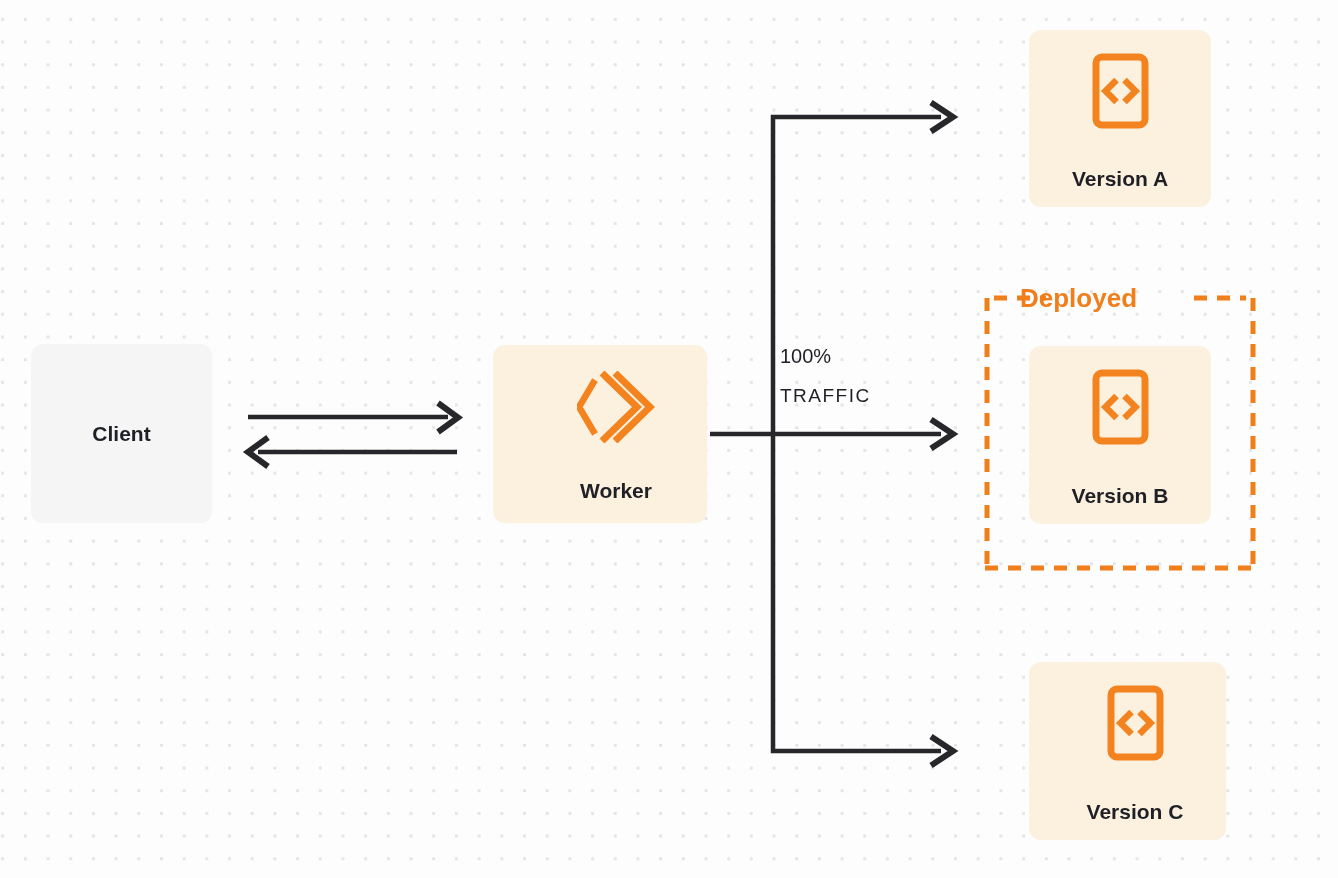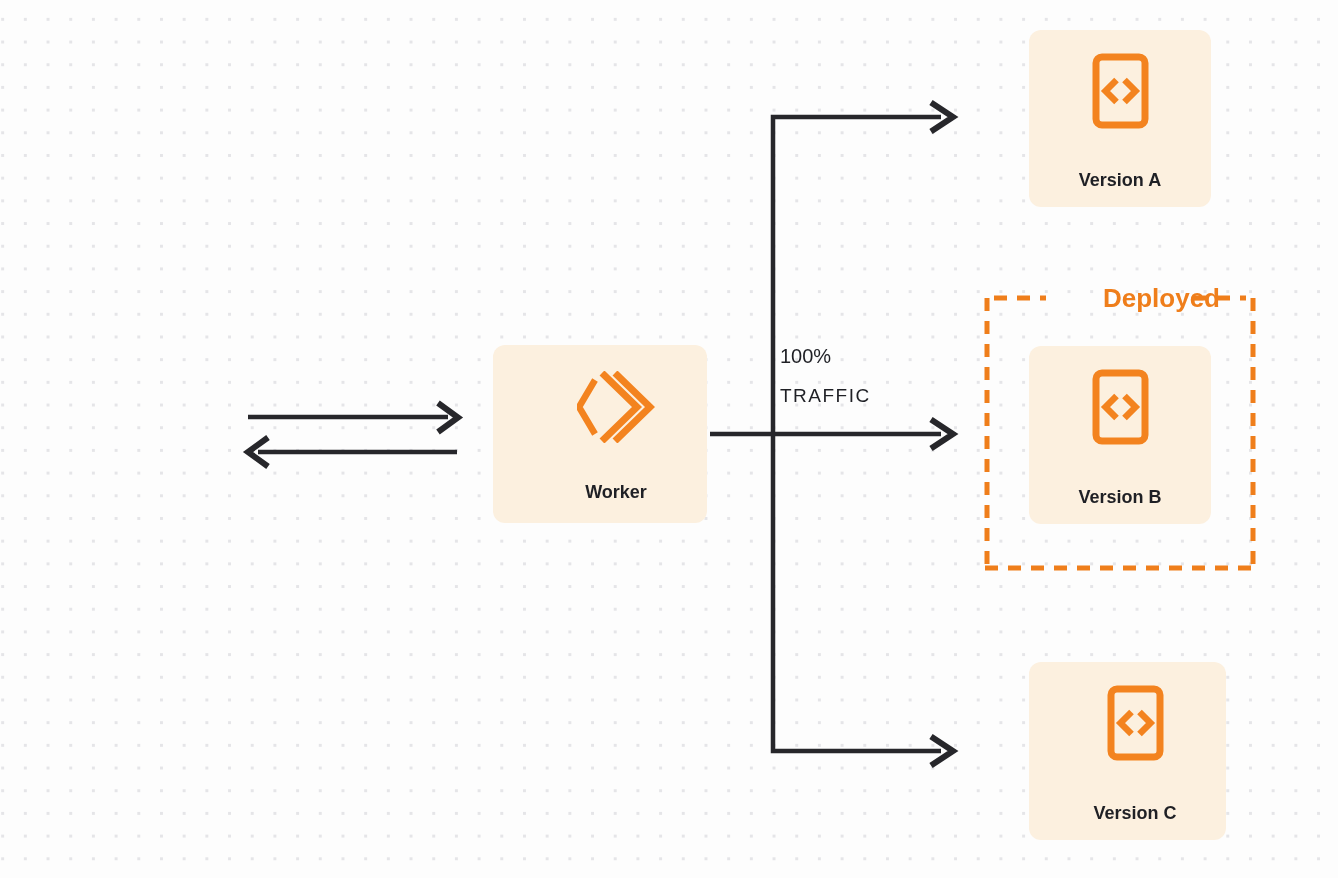--- a/index.html
+++ b/index.html
@@ -13,21 +13,21 @@
     background-image:radial-gradient(circle,#E5E5E8 1.4px,rgba(255,255,255,0) 1.5px);
     background-size:22.7px 22.7px;
     background-position:14px 8px;
   }
   .connectors{position:absolute;left:0;top:0;}
   .node{
     position:absolute;border-radius:12px;
     display:flex;flex-direction:column;align-items:center;
   }
   .node-label{
-    font-weight:700;font-size:18px;color:#1F2025;line-height:1;
+    font-weight:700;font-size:21px;color:#1F2025;line-height:1;
     white-space:nowrap;
   }
   .client-node{
     left:31px;top:344px;width:181px;height:179px;
     background:#F5F5F6;justify-content:center;
   }
   .worker-node{
     left:493px;top:345px;width:182px;height:178px;
     background:#FCF0DF;
     padding-left:32px;
@@ -37,21 +37,21 @@
   .version-node{
     width:182px;height:178px;background:#FCF0DF;left:1029px;
   }
   .version-node .node-icon{margin-top:23px;}
   .version-node .node-label{position:absolute;bottom:18px;}
   .version-a{top:30px;height:177px;}
   .version-b{top:346px;}
   .version-c{top:662px;padding-left:15px;}
   .deployed-label{
     position:absolute;left:1020px;top:284px;width:200px;
-    text-align:right;font-weight:700;font-size:26px;color:#EF7E1B;
+    text-align:left;font-weight:700;font-size:26px;color:#EF7E1B;
     line-height:1.1;white-space:nowrap;
   }
   .traffic-label{
     position:absolute;left:780px;top:346px;width:150px;
     text-align:left;color:#1F2025;font-weight:400;
   }
   .traffic-percent{font-size:20px;line-height:1;}
   .traffic-word{font-size:19px;line-height:1;margin-top:20px;letter-spacing:1.5px;}
   svg{display:block;}
 </style>
@@ -82,20 +82,23 @@
 
     <g stroke="#EF7E1B" stroke-width="5" fill="none" stroke-dasharray="13 10">
       <path d="M987,298 V569"></path>
       <path d="M1253,298 V569"></path>
       <path d="M994,298 H1046"></path>
       <path d="M1194,298 H1246"></path>
       <path d="M985,568 H1255"></path>
     </g>
   </svg>
 
+  <div class="node client-node">
+    <div class="node-label">Client</div>
+  </div>
 
   <div class="node worker-node">
     <span class="node-icon">
       <svg width="78" height="72" viewBox="0 0 78 72" fill="none">
         <path d="M18,9 L2,36 L18,63" stroke="#F3831F" stroke-width="6.5" stroke-linejoin="miter"></path>
         <path d="M25,2 L60,36 L25,70" stroke="#F3831F" stroke-width="7" stroke-linejoin="miter"></path>
         <path d="M38,2 L73,36 L38,70" stroke="#F3831F" stroke-width="7" stroke-linejoin="miter"></path>
       </svg>
     </span>
     <div class="node-label">Worker</div>

